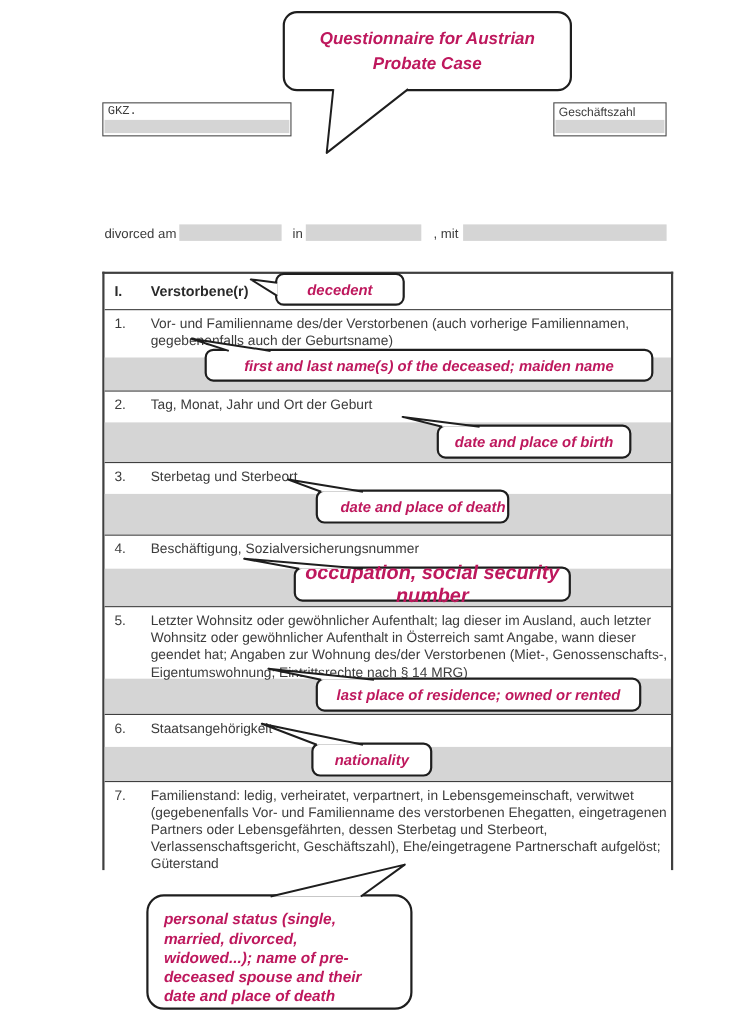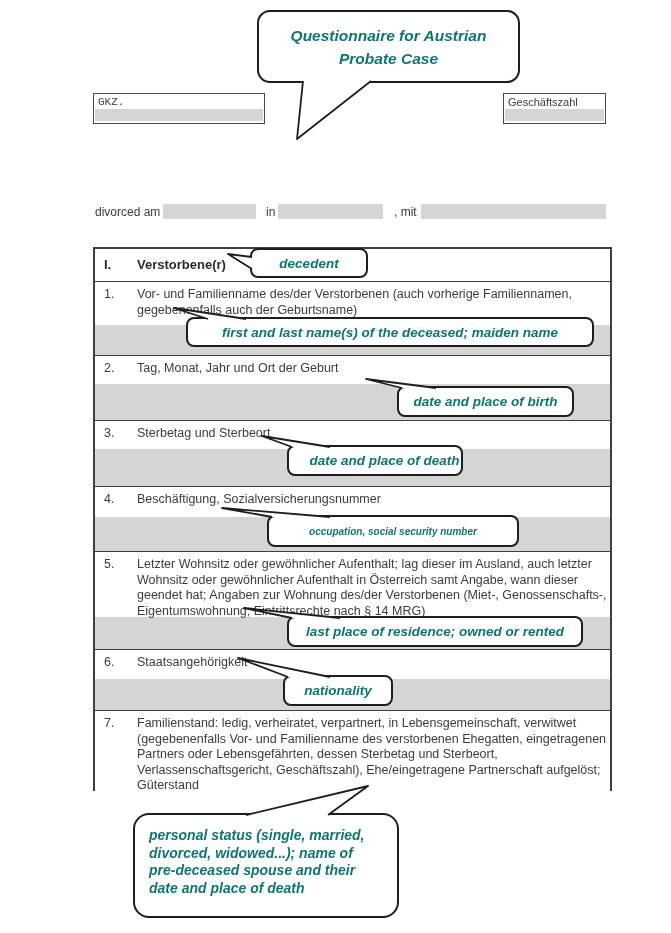--- a/index.html
+++ b/index.html
@@ -43,32 +43,32 @@
   .q2 { height:28px; } .a2 { height:36px; }
   .q3 { height:28px; } .a3 { height:37px; }
   .q4 { height:30px; } .a4 { height:34px; }
   .q5 { height:65px; } .a5 { height:32px; }
   .q6 { height:29px; } .a6 { height:31px; }
   .q7 { height:90px; }
 
   
   .bubble {
     position:absolute; box-sizing:border-box; background:#fff; border:2px solid #1e1e1e;
-    border-radius:10px; color:#0f766e; font-weight:bold; font-style:italic; z-index:5;
+    border-radius:10px; color:#be185d; font-weight:bold; font-style:italic; z-index:5;
     display:flex; align-items:center; justify-content:center; text-align:center;
   }
   .b-top    { left:257px; top:10px;  width:263px; height:73px; border-radius:13px; font-size:15.5px; line-height:23px; padding:0 10px; }
   .b-dec    { left:250px; top:248px; width:118px; height:30px; font-size:13.5px; border-radius:8px; }
   .b-r1     { left:186px; top:317px; width:408px; height:30px; font-size:13.5px; border-radius:8px; }
   .b-r2     { left:397px; top:386px; width:177px; height:31px; font-size:13.5px; border-radius:8px; }
   .b-r3     { left:287px; top:445px; width:176px; height:31px; font-size:13.5px; border-radius:8px;padding-left:19px; }
-  .b-r4     { left:267px; top:515px; width:252px; height:32px; font-size:10px; border-radius:8px; }
+  .b-r4     { left:267px; top:515px; width:252px; height:32px; font-size:18px; border-radius:8px; }
   .b-r5     { left:287px; top:616px; width:296px; height:31px; font-size:13.5px; border-radius:8px; }
   .b-r6     { left:283px; top:675px; width:110px; height:31px; font-size:13.5px; border-radius:8px; }
-  .b-bottom { left:133px; top:813px; width:266px; height:105px; border-radius:16px;
+  .b-bottom { left:133px; top:813px; width:242px; height:105px; border-radius:16px;
               font-size:14px; line-height:17.5px; align-items:flex-start; justify-content:flex-start;
               text-align:left; padding:12px 25px 0 14px; }
 
   .tails { position:absolute; left:0; top:0; width:671px; height:933px; z-index:6; pointer-events:none; }
   .tails path { fill:#ffffff; stroke:#1e1e1e; stroke-width:1.8; stroke-linejoin:round; }
 </style>
 </head>
 <body>
 
 <div class="page">

